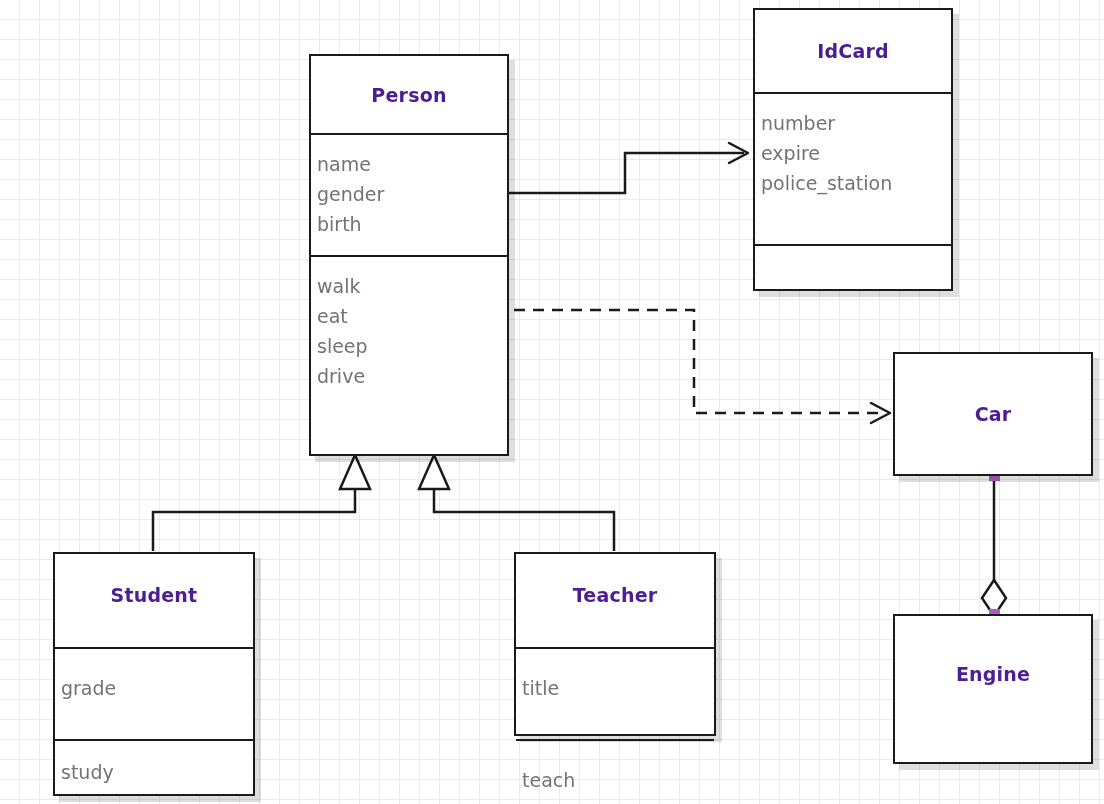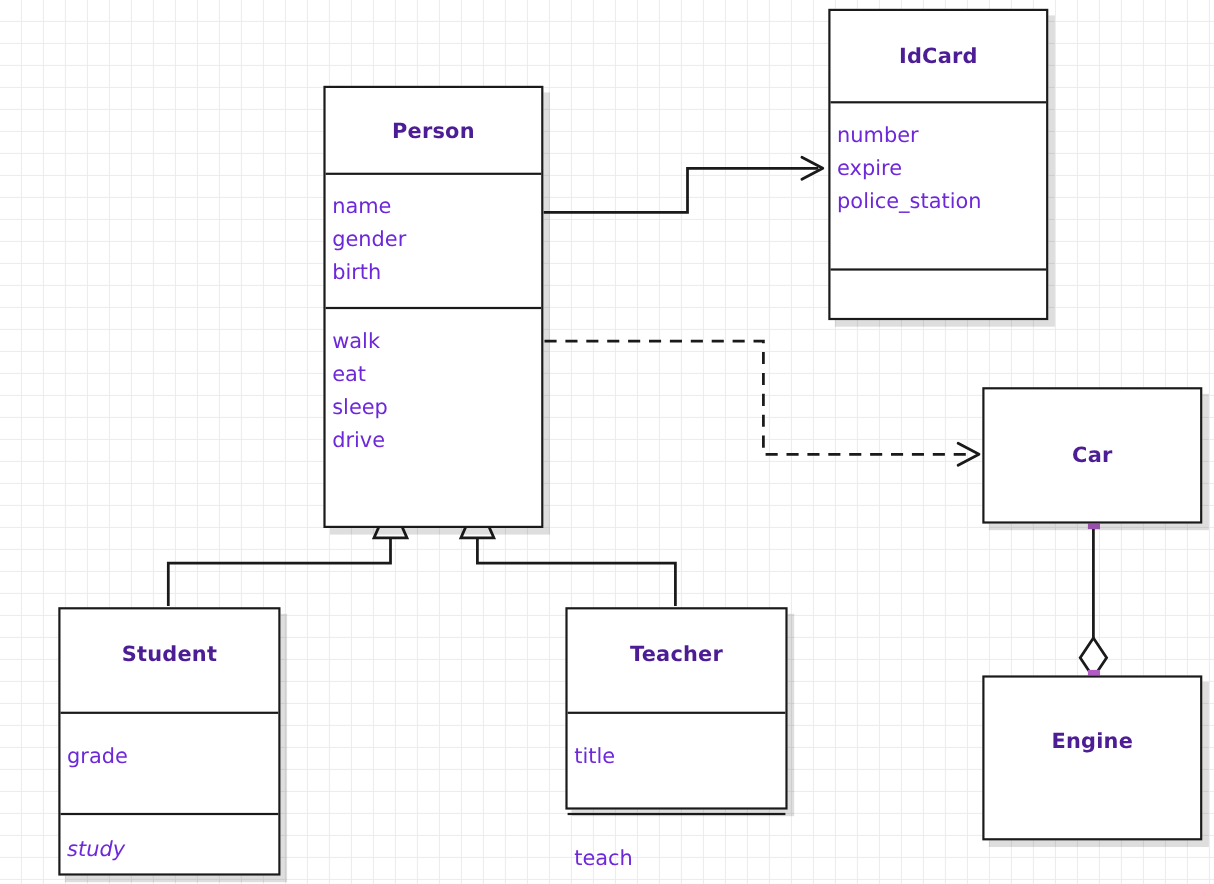--- a/index.html
+++ b/index.html
@@ -51,21 +51,21 @@
     font-size: 19px;
     color: #4c1d95;
     letter-spacing: 0.2px;
   }
   .cls-members {
     padding: 14px 0 0 6px;
   }
   .member {
     font-size: 19px;
     line-height: 30px;
-    color: #6d28d9;
+    color: #737373;
     white-space: nowrap;
   }
   .cls-members.single {
     padding-top: 0;
     display: flex;
     align-items: center;
     margin-top: 12px;
   }
   .handle {
     position: absolute;
@@ -103,21 +103,21 @@
 
     <g>
       <path d="M 994 476 L 994 583" fill="none" stroke="#1a1a1a" stroke-width="2.5"></path>
       <polygon points="994,580 1006,598 994,616 982,598" fill="#ffffff" stroke="#1a1a1a" stroke-width="2.5" stroke-linejoin="miter"></polygon>
     </g>
   </svg>
 
   <div class="handle" style="left:989px; top:470px;"></div>
   <div class="handle" style="left:989px; top:609px;"></div>
 
-  <div class="uml-class" style="left:294px; top:54px; width:200px; height:402px;margin-top:24px;">
+  <div class="uml-class" style="left:309px; top:54px; width:200px; height:402px;">
     <div class="compartment cls-title" style="height:77px;">Person</div>
     <div class="compartment cls-members" style="height:122px;">
       <div class="member">name</div>
       <div class="member">gender</div>
       <div class="member">birth</div>
     </div>
     <div class="compartment cls-members" style="height:216px;">
       <div class="member">walk</div>
       <div class="member">eat</div>
       <div class="member">sleep</div>
@@ -141,21 +141,21 @@
 
   <div class="uml-class" style="left:893px; top:614px; width:200px; height:150px;">
     <div class="compartment cls-title" style="height:115px;">Engine</div>
   </div>
 
   <div class="uml-class" style="left:53px; top:552px; width:202px; height:244px;">
     <div class="compartment cls-title" style="height:81px;">Student</div>
     <div class="compartment cls-members single" style="height:80px; padding-left:6px;">
       <div class="member">grade</div>
     </div>
-    <div class="compartment cls-members single" style="height:63px; padding-left:6px;font-style:italic;">
+    <div class="compartment cls-members single" style="height:63px; padding-left:6px;">
       <div class="member">study</div>
     </div>
   </div>
 
   <div class="uml-class" style="left:514px; top:552px; width:202px; height:184px;">
     <div class="compartment cls-title" style="height:81px;">Teacher</div>
     <div class="compartment cls-members single" style="height:80px; padding-left:6px;">
       <div class="member">title</div>
     </div>
     <div class="compartment cls-members single" style="height:79px; padding-left:6px;">

